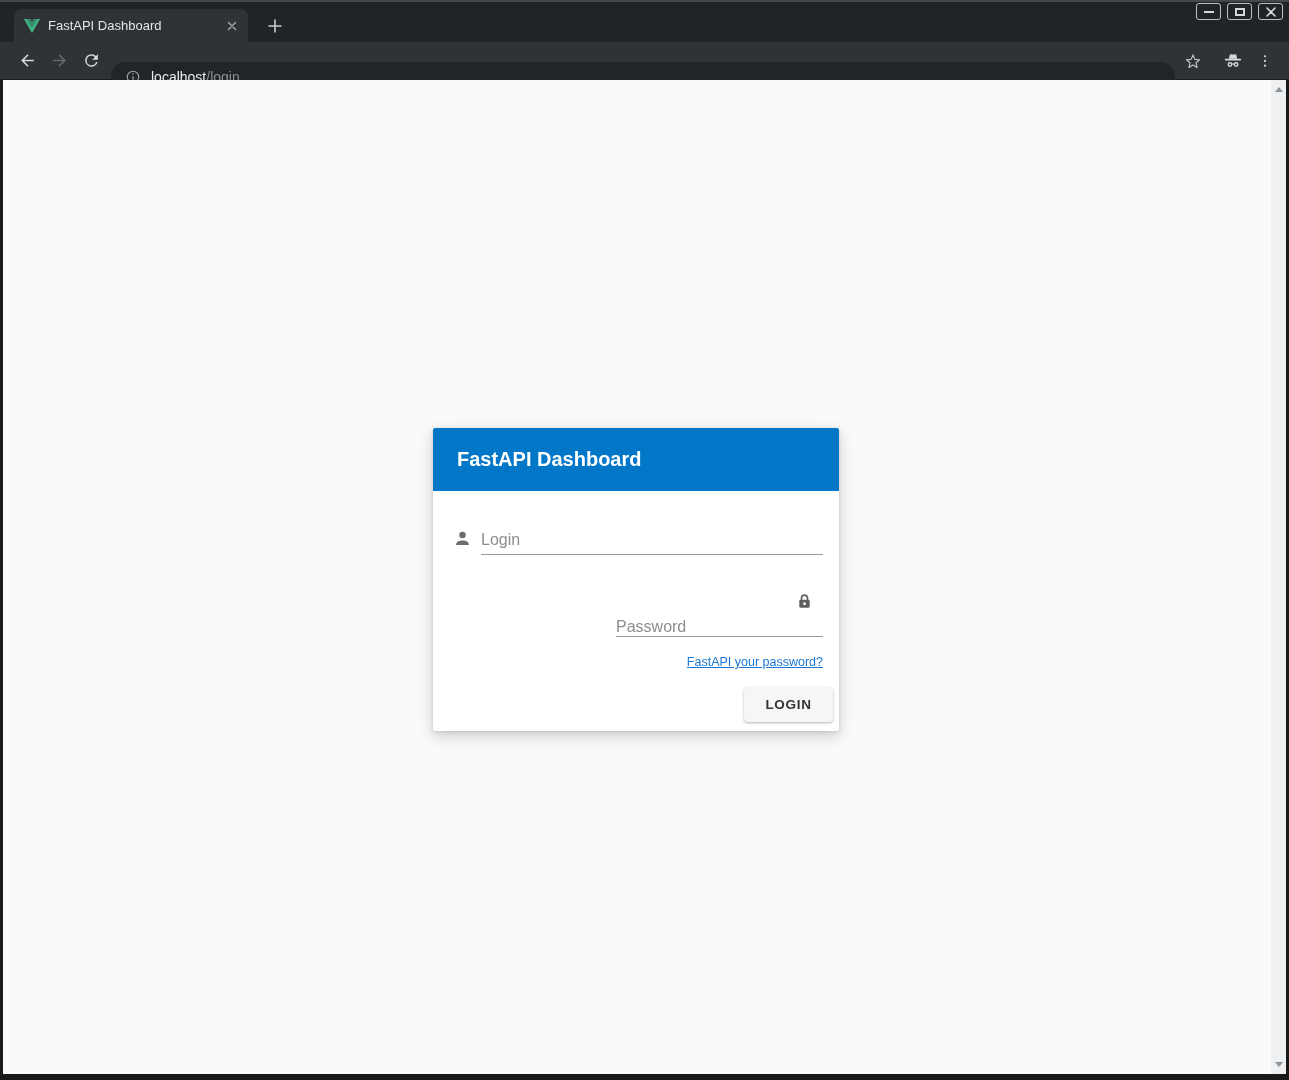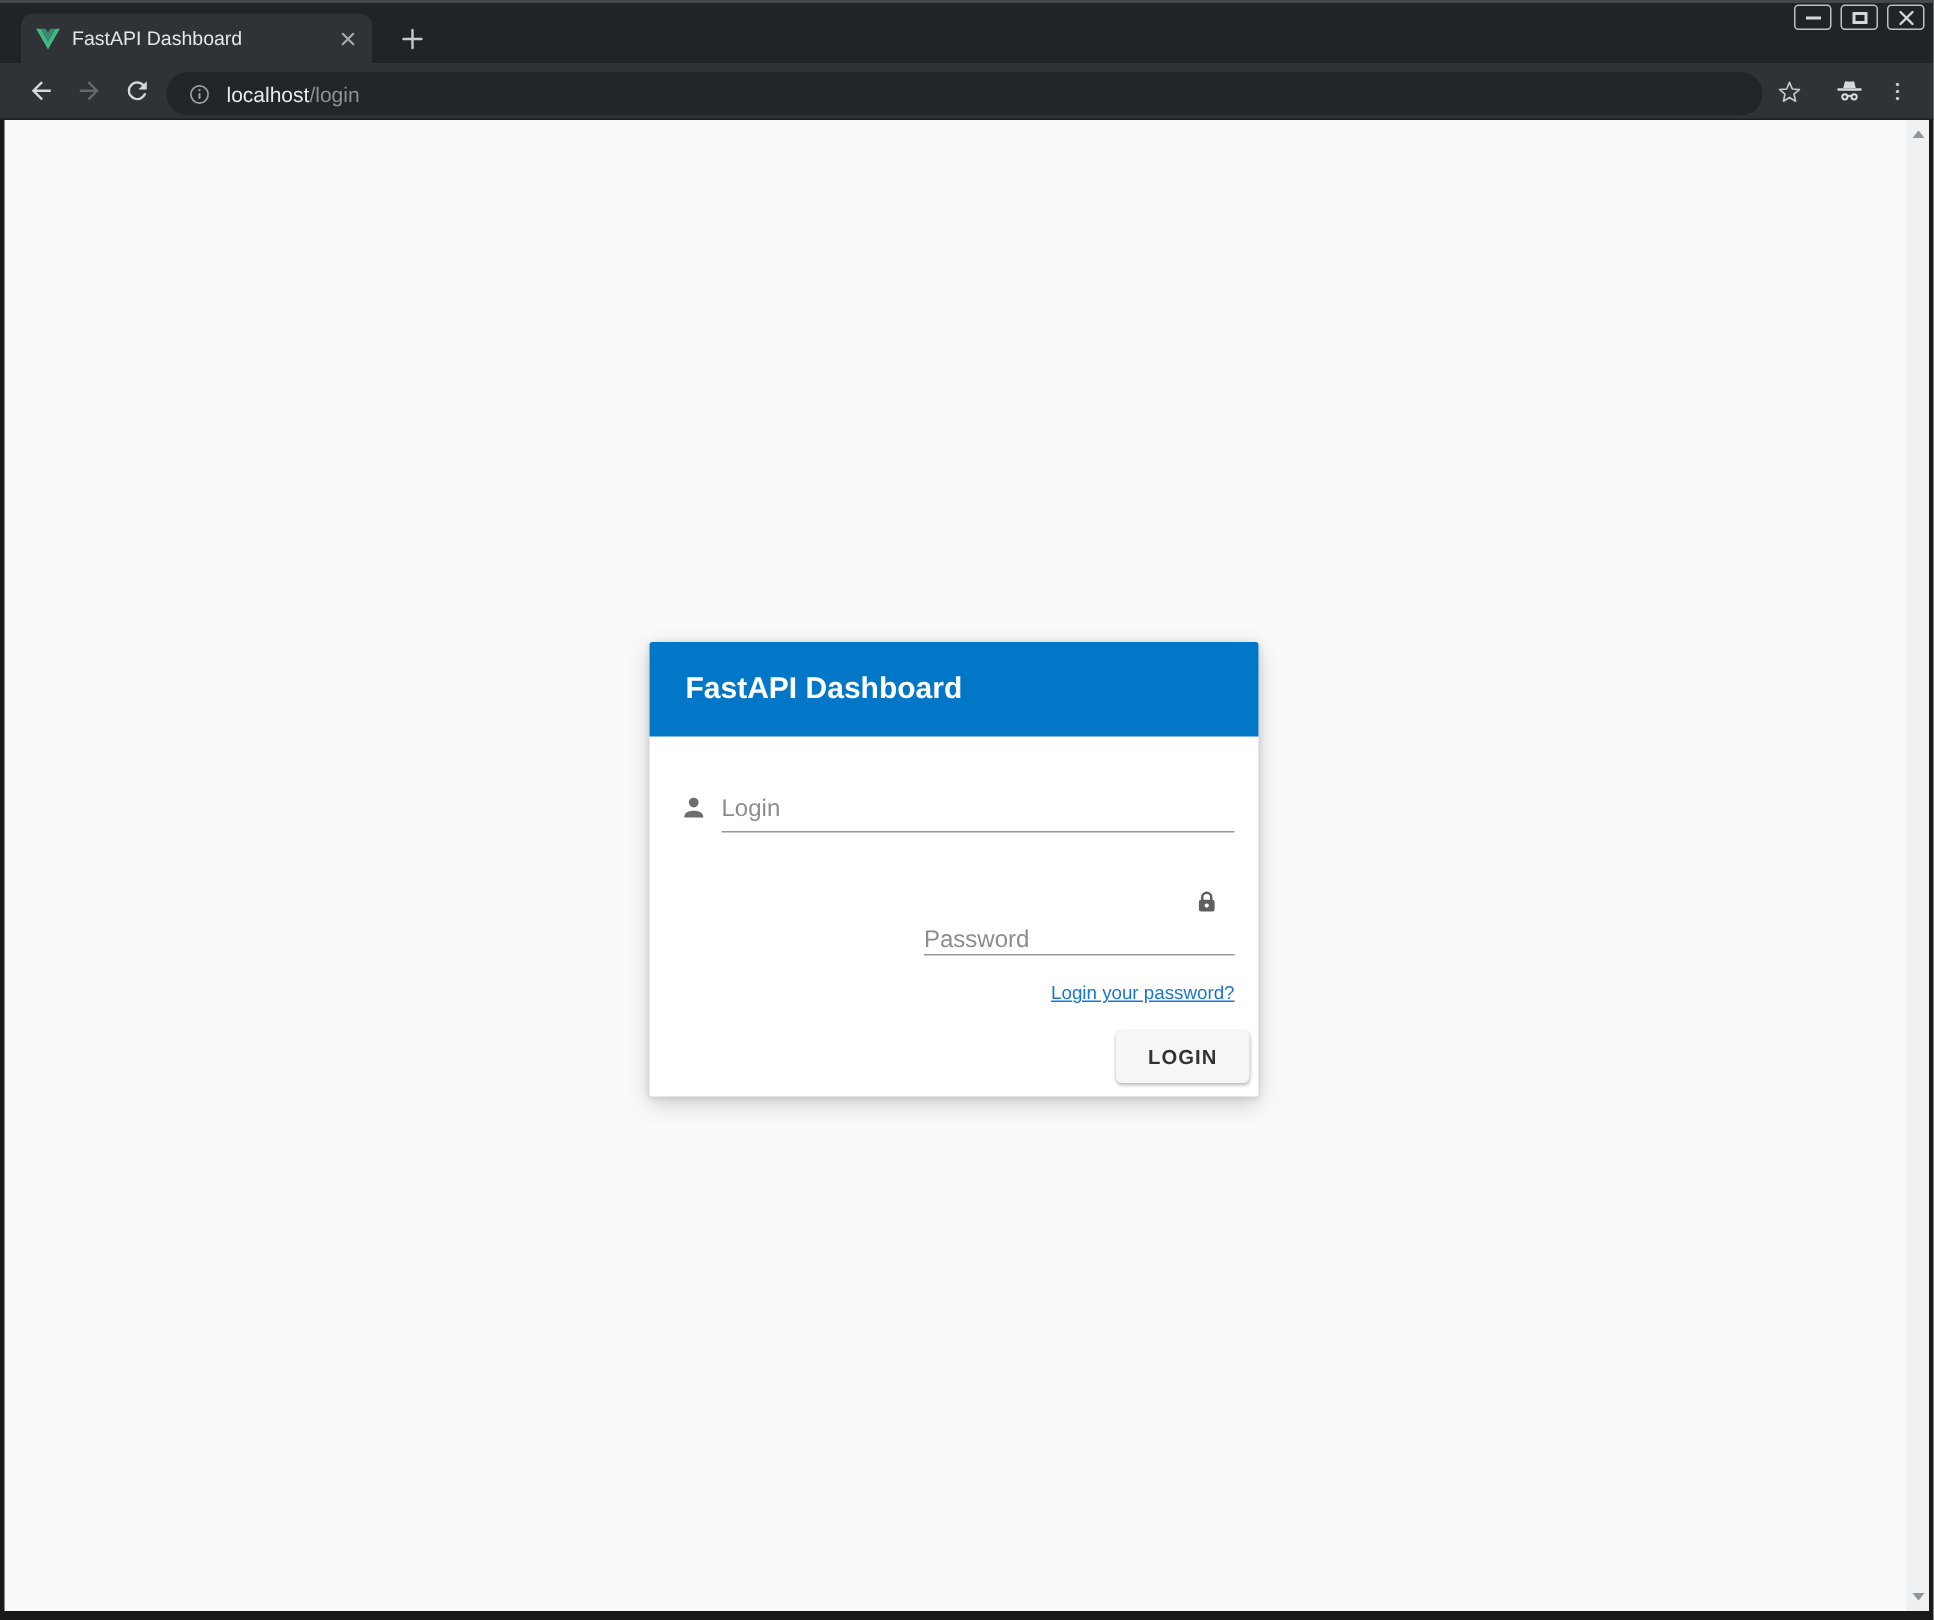--- a/index.html
+++ b/index.html
@@ -44,21 +44,21 @@
   }
   .nav-btn, .action-btn {
     position:absolute; top:50%; transform:translateY(-50%);
     width:30px; height:30px; display:flex; align-items:center; justify-content:center;
     border:none; background:transparent; border-radius:50%; padding:0;
   }
   .nav-back    { left:12px; }
   .nav-forward { left:44px; }
   .nav-reload  { left:76px; }
   .omnibox {
-    position:absolute; left:111px; top:6px; width:1064px; height:29px;
+    position:absolute; left:111px; top:20px; width:1064px; height:29px;
     background:#212529; border-radius:15px;
     display:flex; align-items:center; padding:0 14px; font-size:14px;
   }
   .omnibox .site-info-btn { border:none; background:transparent; padding:0; margin-right:10px;
     display:flex; align-items:center; }
   .url-host { color:#e8eaed; }
   .url-path { color:#8d9297;text-align:center; }
   .act-star      { left:1178px; }
   .act-incognito { left:1218px; }
   .act-menu      { left:1250px; }
@@ -225,21 +225,21 @@
         <span class="field-icon">
           <svg width="19" height="19" viewBox="0 0 24 24">
             <path d="M8.2 10.4V7.8a3.8 3.8 0 0 1 7.6 0v2.6" fill="none" stroke="#5f5f5f" stroke-width="2.1"></path>
             <rect x="5.4" y="9.9" width="13.2" height="9.9" rx="1.8" fill="#5f5f5f"></rect>
             <circle cx="12" cy="14.8" r="1.8" fill="#ffffff"></circle>
           </svg>
         </span>
         <input class="text-field" type="password" placeholder="Password" style="">
       </div>
 
-      <a class="forgot-link" href="#">Login your password?</a>
+      <a class="forgot-link" href="#">FastAPI your password?</a>
     </div>
 
     <button class="login-btn">LOGIN</button>
   </div>
 
   <div class="scrollbar">
     <span class="sb-arrow sb-up"></span>
     <span class="sb-arrow sb-down"></span>
   </div>
 </div>

